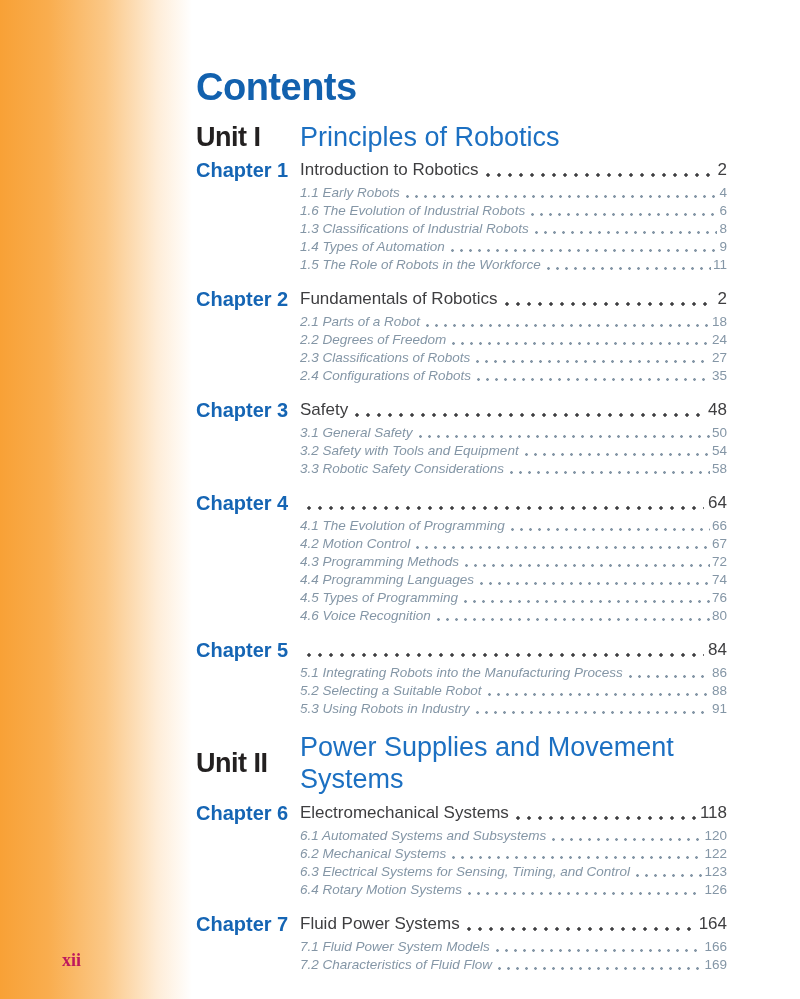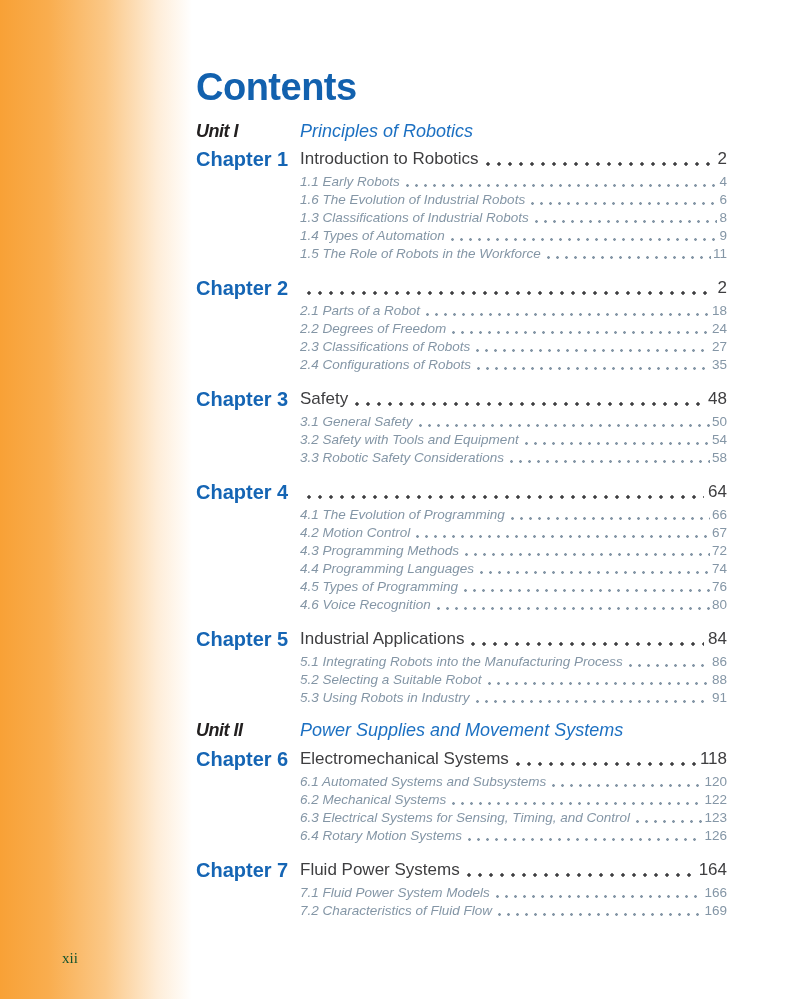--- a/index.html
+++ b/index.html
@@ -16,40 +16,39 @@
     background: linear-gradient(90deg,
       var(--accent-orange, #F8A136) 0%,
       #F9AD4E 25%,
       #FBC887 55%,
       #FEEDD8 82%,
       #FFFFFF 100%);
   }
   .folio {
     position: absolute; left: 62px; top: 950px;
     font-family: "Liberation Serif", "DejaVu Serif", serif;
-    font-weight: normal; font-size: 15px; color: #14532d;
+    font-weight: bold; font-size: 18px; color: #be185d;
   }
   .content {
     position: absolute; left: 196px; top: 0;
     width: 531px;
   }
   h1.page-title {
     margin: 66px 0 12px 0;
     font-size: 38px; line-height: 1.12;
     font-weight: bold;
     letter-spacing: -0.5px;
     color: var(--title-blue, #1261AE);
   }
   .unit { margin: 0; }
   .unit + .unit { margin-top: 4px; }
   .unit-row {
-    display: flex; align-items: flex-end;
-    font-size: 18px; line-height: 1.2;
+    display: flex; align-items: center;
+    font-size: 27px; line-height: 1.2;
     margin-bottom: 5px;
-    font-style: italic;
   }
   .unit-label {
     flex: none; width: 104px;
     font-weight: bold; color: #232020;
     letter-spacing: -0.5px;
   }
   .unit-title {
     color: var(--unit-title-blue, #1C70C2);
     font-weight: normal;
   }
@@ -147,20 +146,21 @@
     <span class="leader section-leader"></span>
     <span class="section-page">11</span>
   </div>
 </div>
   </div>
 
   <div class="chapter">
     <div class="chapter-row">
       <span class="chapter-label">Chapter 2</span>
       <span class="chapter-main">
+        <span class="chapter-title">Fundamentals of Robotics</span>
         <span class="leader chapter-leader"></span>
         <span class="chapter-page">2</span>
       </span>
     </div>
     <div class="sections">
   <div class="section-row">
     <span class="section-title">2.1 Parts of a Robot</span>
     <span class="leader section-leader"></span>
     <span class="section-page">18</span>
   </div>
@@ -259,21 +259,20 @@
     <span class="leader section-leader"></span>
     <span class="section-page">80</span>
   </div>
 </div>
   </div>
 
   <div class="chapter">
     <div class="chapter-row">
       <span class="chapter-label">Chapter 5</span>
       <span class="chapter-main">
-        <span class="chapter-title">Industrial Applications</span>
         <span class="leader chapter-leader"></span>
         <span class="chapter-page">84</span>
       </span>
     </div>
     <div class="sections">
   <div class="section-row">
     <span class="section-title">5.1 Integrating Robots into the Manufacturing Process</span>
     <span class="leader section-leader"></span>
     <span class="section-page">86</span>
   </div>

